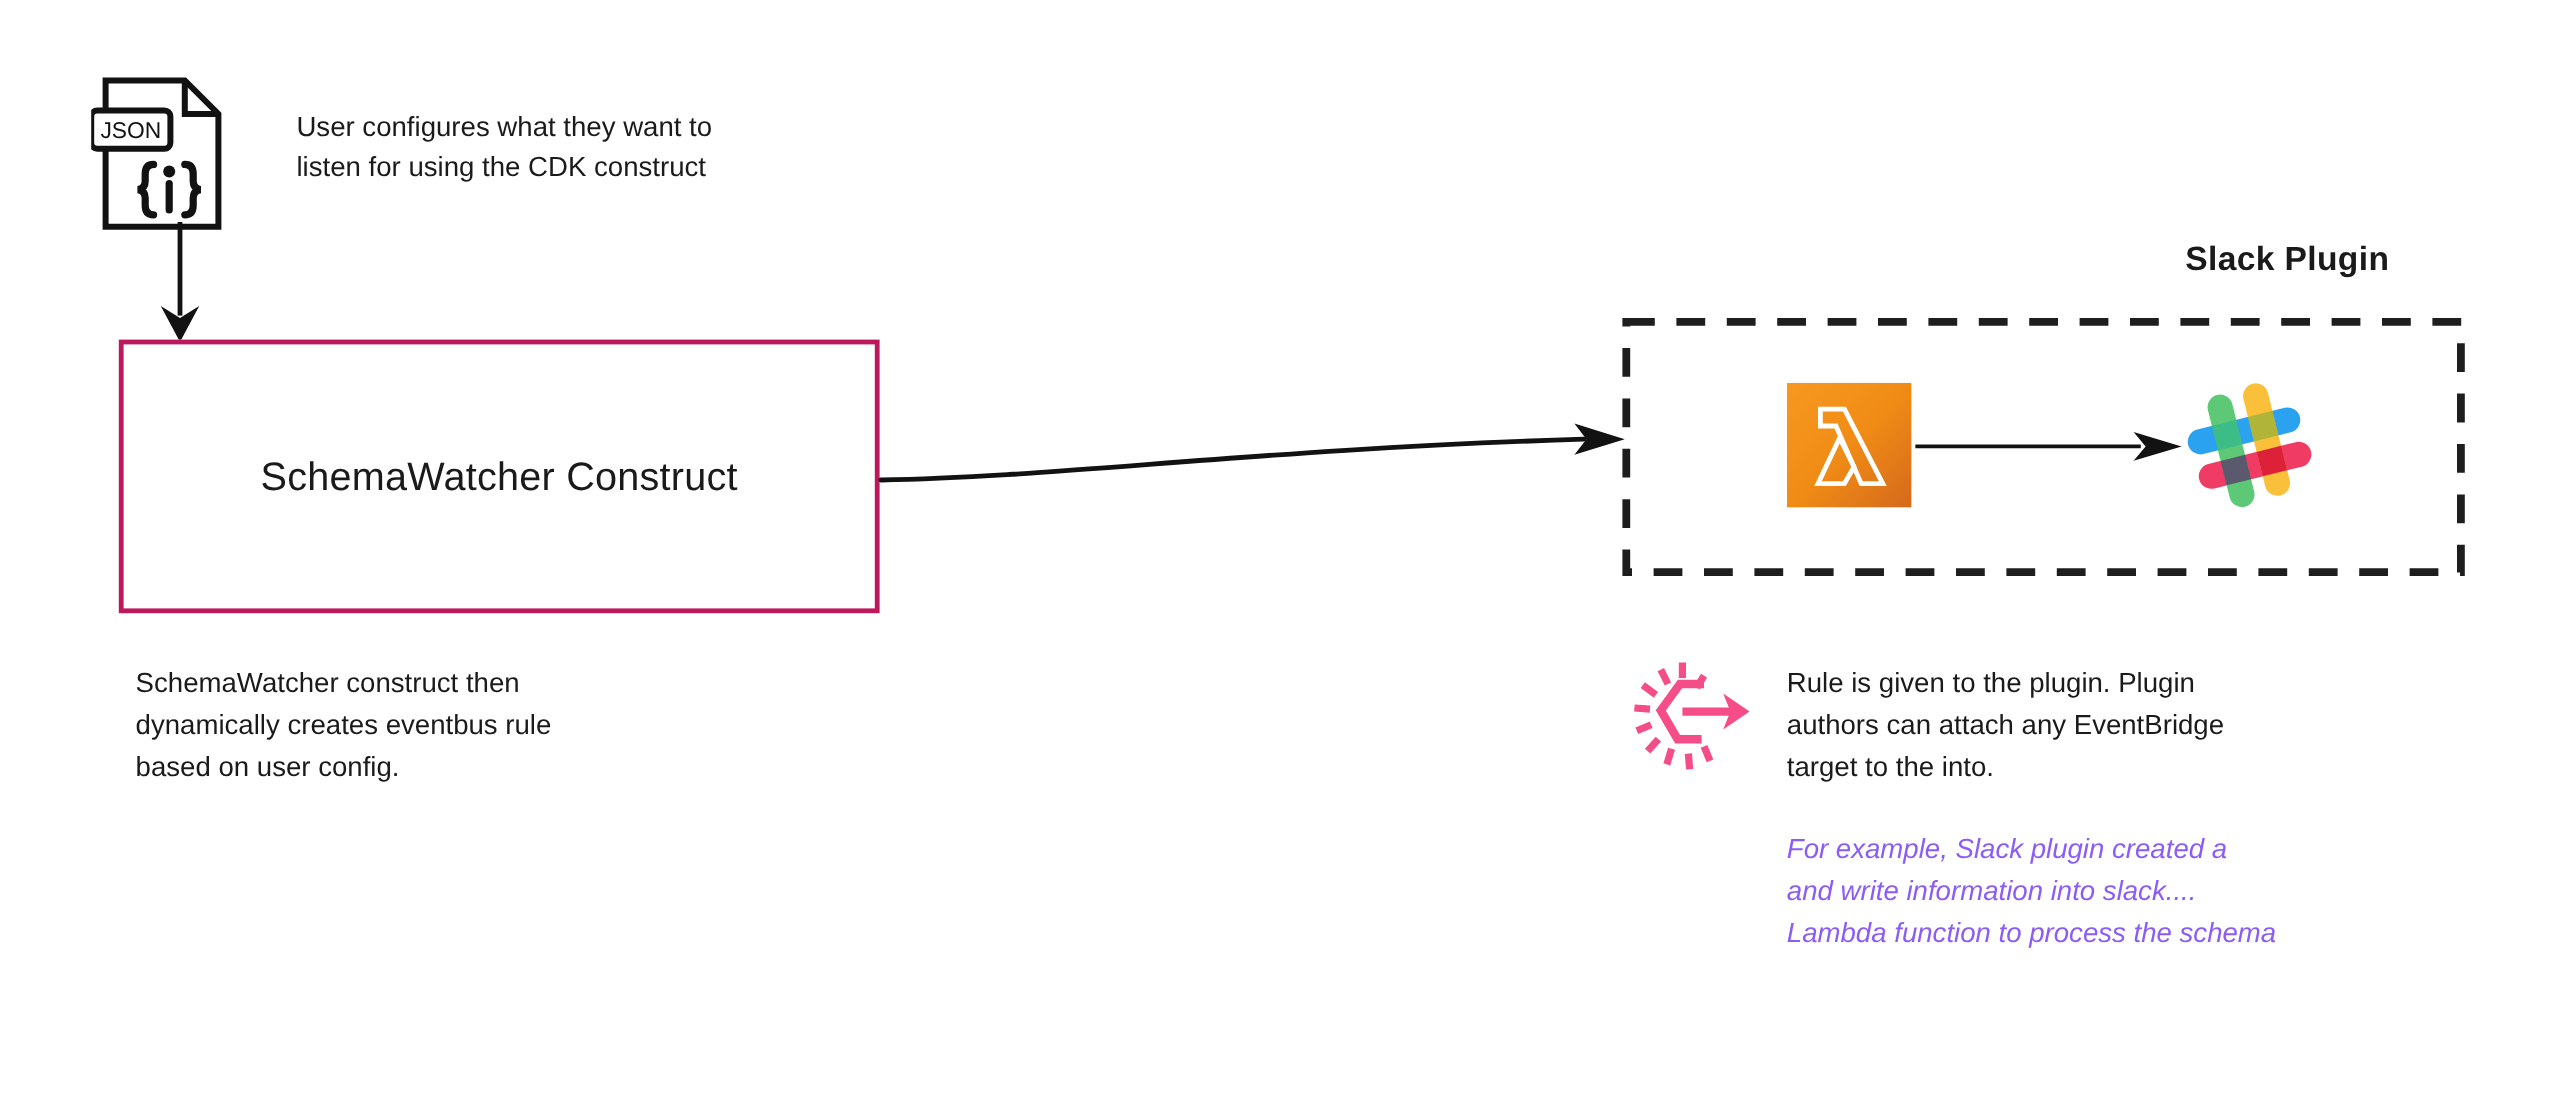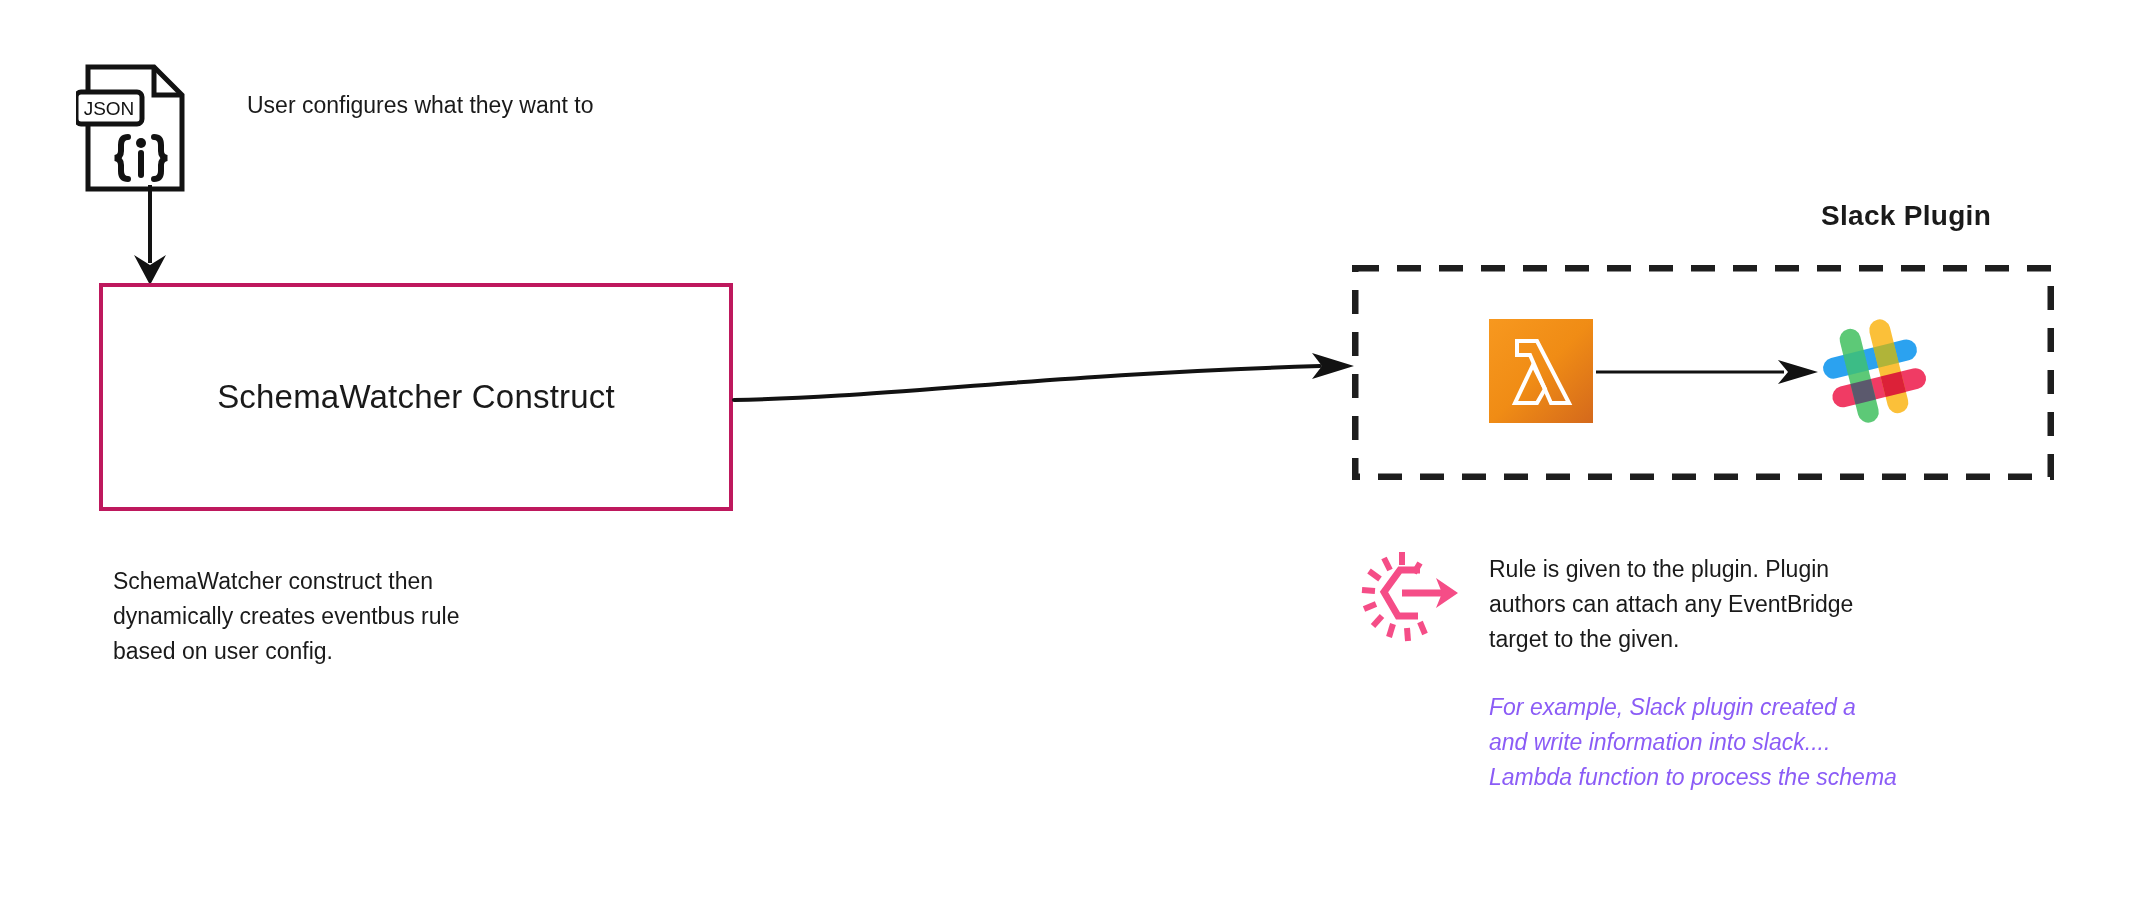--- a/index.html
+++ b/index.html
@@ -52,21 +52,21 @@
     color: #1a1a1a;
     letter-spacing: 0.2px;
   }
 
   
   #curve-arrow { left: 720px; top: 340px; width: 660px; height: 110px; }
 
   
   #left-caption {
     left: 113px; top: 552px; width: 430px;
-    font-size: 23px; line-height: 35px; color: #1a1a1a; margin-top: 12px;
+    font-size: 23px; line-height: 35px; color: #1a1a1a;
   }
 
   
   #plugin-title {
     left: 1821px; top: 200px;
     font-size: 28px;
     font-weight: bold;
     color: #1a1a1a;
     letter-spacing: 0.3px;
   }
@@ -124,20 +124,21 @@
         <path d="M52 74 q-7 0 -7 8 v6 q0 6 -6 7 q6 1 6 7 v6 q0 8 7 8"></path>
         <path d="M78 74 q7 0 7 8 v6 q0 6 6 7 q-6 1 -6 7 v6 q0 8 -7 8"></path>
         <line x1="65" y1="90" x2="65" y2="112"></line>
       </g>
       <circle cx="65" cy="80" r="5" fill="#121212"></circle>
     </svg>
   </div>
 
   <div class="abs" id="json-note">
     <span class="line">User configures what they want to</span>
+    <span class="line">listen for using the CDK construct</span>
   </div>
 
   <div class="abs" id="down-arrow">
     <svg width="80" height="110" viewBox="0 0 80 110" xmlns="http://www.w3.org/2000/svg">
       <line x1="40" y1="0" x2="40" y2="78" stroke="#121212" stroke-width="4"></line>
       <path d="M24 70 L40 100 L56 70 L40 80 Z" fill="#121212"></path>
     </svg>
   </div>
 
   <div class="abs" id="construct-box">
@@ -228,21 +229,21 @@
       <g stroke="#F54D87" stroke-width="7" fill="none">
         <line x1="44" y1="45" x2="92" y2="45"></line>
       </g>
       <path d="M78 30 L100 45 L78 60 L84 45 Z" fill="#F54D87"></path>
     </svg>
   </div>
 
   <div class="abs" id="right-caption">
     <span class="line">Rule is given to the plugin. Plugin</span>
     <span class="line">authors can attach any EventBridge</span>
-    <span class="line">target to the given.</span>
+    <span class="line">target to the into.</span>
   </div>
 
   <div class="abs" id="right-caption-italic">
     <span class="line">For example, Slack plugin created a</span>
     <span class="line">and write information into slack....</span>
     <span class="line">Lambda function to process the schema</span>
   </div>
 
 </div>
 

